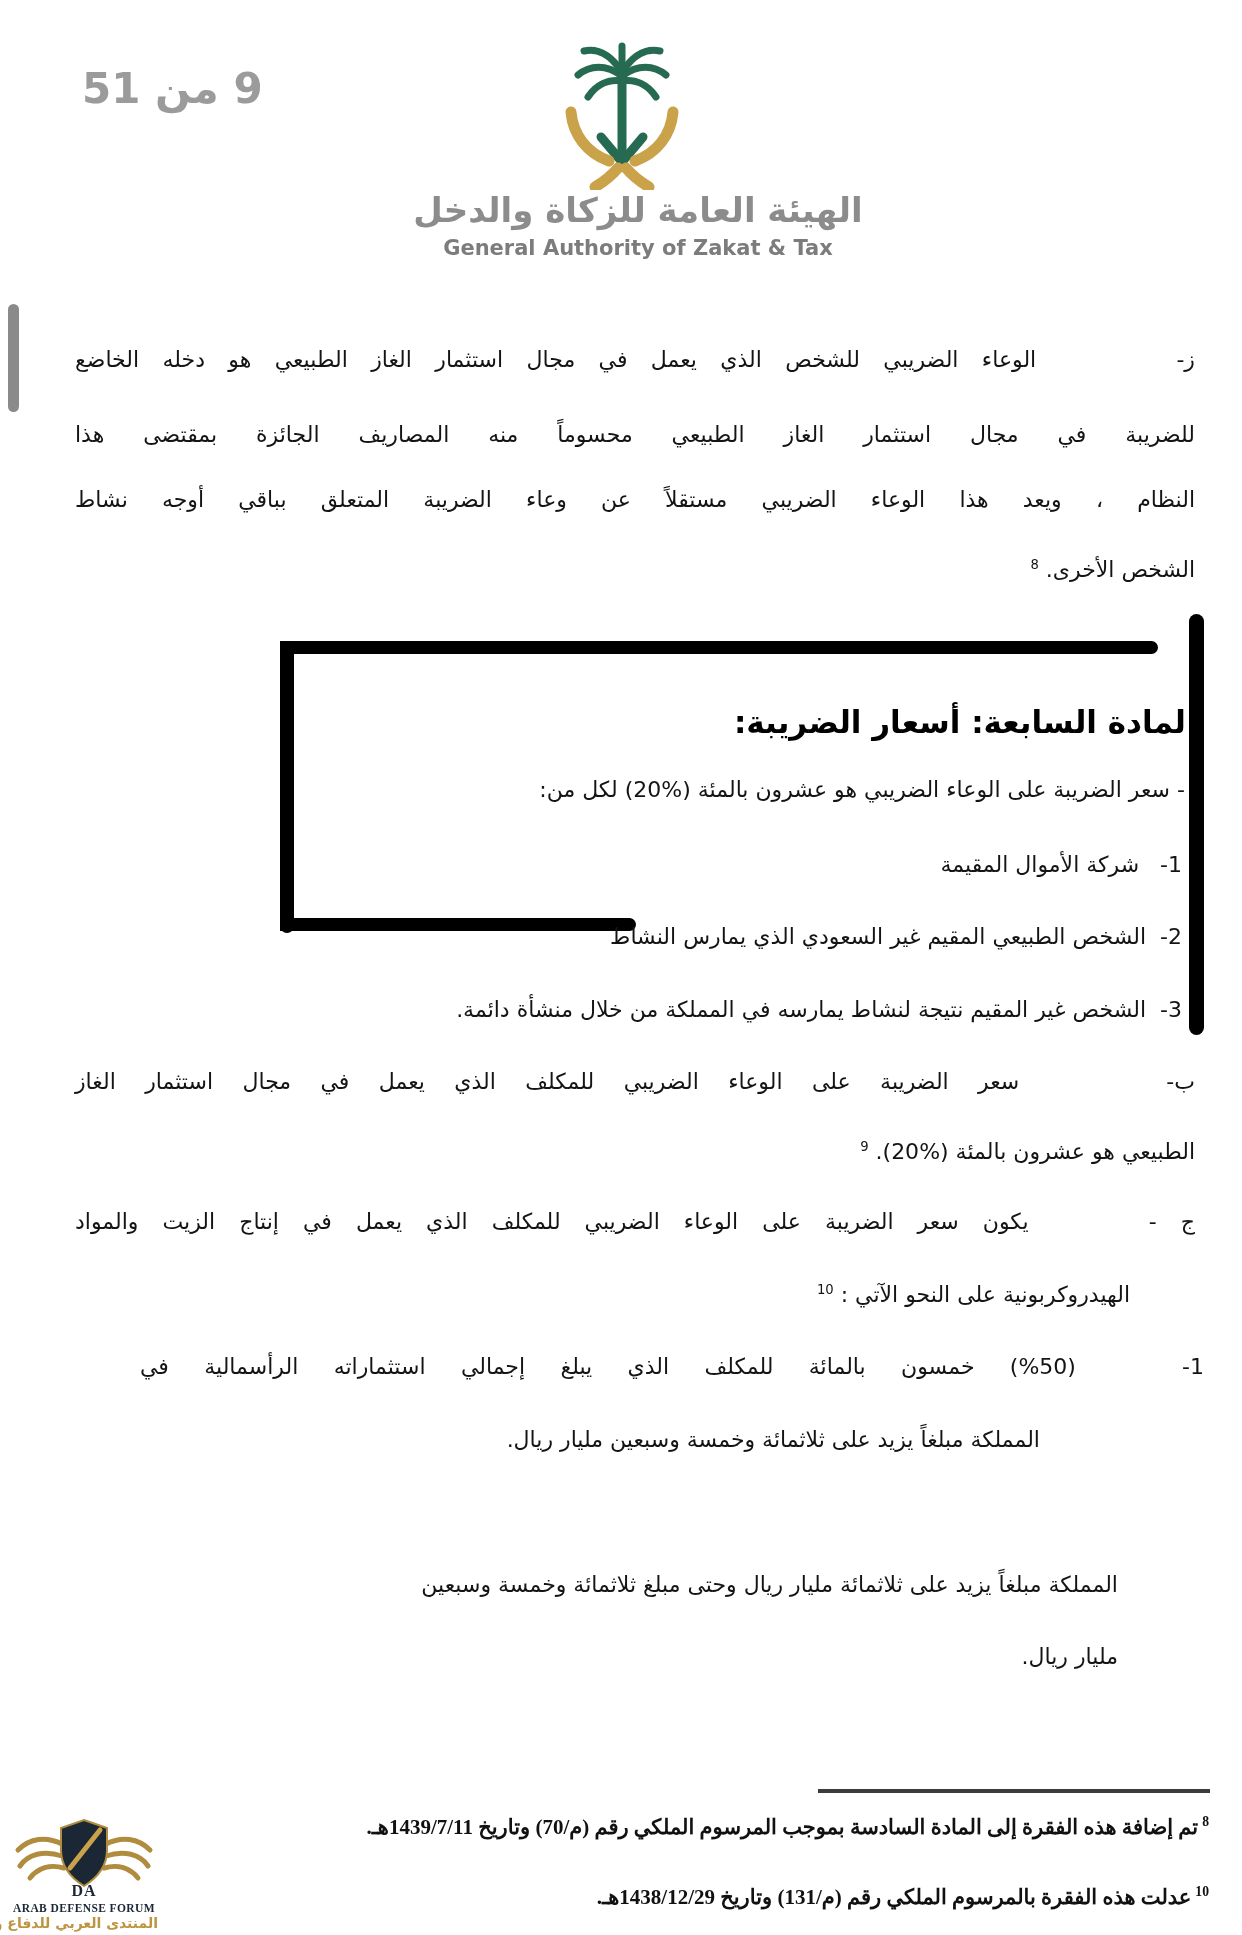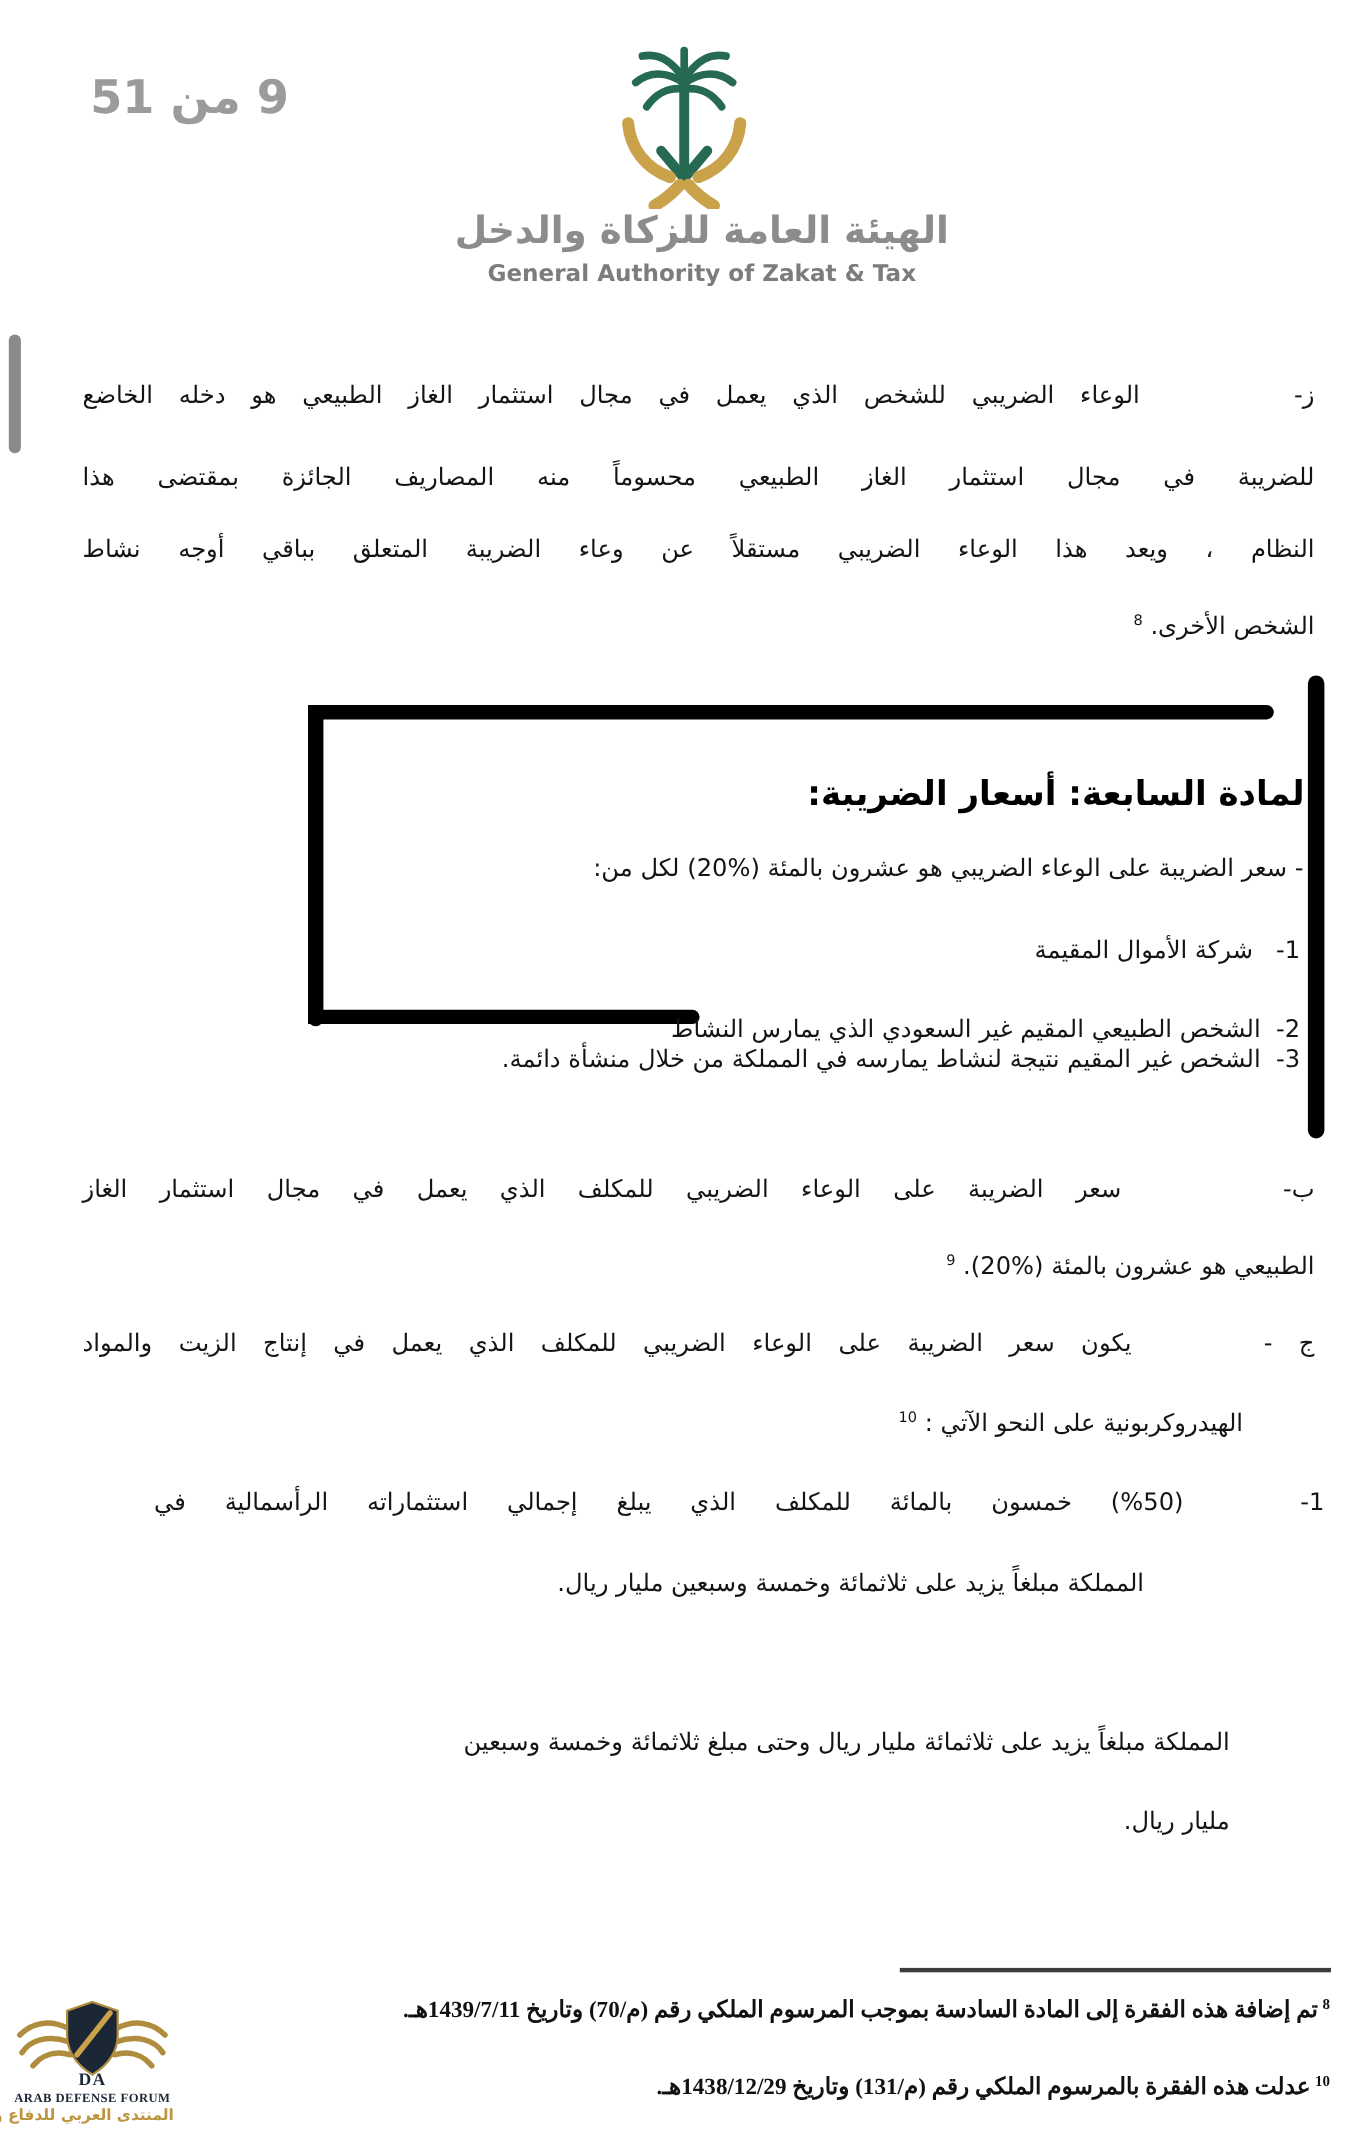--- a/index.html
+++ b/index.html
@@ -105,21 +105,21 @@
 
   <div class="shape arm-top"></div>
   <div class="shape arm-left"></div>
   <div class="shape arm-bottom"></div>
   <div class="shape rightbar"></div>
 
   <div class="bl tr bold" style="top:699px;right:56px;">لمادة السابعة: أسعار الضريبة:</div>
   <div class="bl tr" style="top:767px;right:57px;">- سعر الضريبة على الوعاء الضريبي هو عشرون بالمئة (%20) لكل من:</div>
   <div class="bl tr" style="top:842px;right:60px;">1-&nbsp;&nbsp;&nbsp;شركة الأموال المقيمة</div>
   <div class="bl tr" style="top:914px;right:60px;">2-&nbsp;&nbsp;الشخص الطبيعي المقيم غير السعودي الذي يمارس النشاط</div>
-  <div class="bl tr" style="top:941px;right:60px;">3-&nbsp;&nbsp;الشخص غير المقيم نتيجة لنشاط يمارسه في المملكة من خلال منشأة دائمة.</div>
+  <div class="bl tr" style="top:987px;right:60px;">3-&nbsp;&nbsp;الشخص غير المقيم نتيجة لنشاط يمارسه في المملكة من خلال منشأة دائمة.</div>
 
   <div class="bl just" style="top:1059px;right:47px;left:75px;">ب-&nbsp;&nbsp;&nbsp;&nbsp;&nbsp;سعر الضريبة على الوعاء الضريبي للمكلف الذي يعمل في مجال استثمار الغاز</div>
   <div class="bl tr" style="top:1129px;right:47px;"><span>الطبيعي هو عشرون بالمئة (%20).</span><sup>9</sup></div>
 
   <div class="bl just" style="top:1199px;right:47px;left:75px;">ج -&nbsp;&nbsp;&nbsp;&nbsp;&nbsp;يكون سعر الضريبة على الوعاء الضريبي للمكلف الذي يعمل في إنتاج الزيت والمواد</div>
   <div class="bl tr" style="top:1272px;right:112px;"><span>الهيدروكربونية على النحو الآتي :</span><sup>10</sup></div>
 
   <div class="bl just" style="top:1344px;right:38px;left:140px;">1-&nbsp;&nbsp;&nbsp;(%50) خمسون بالمائة للمكلف الذي يبلغ إجمالي استثماراته الرأسمالية في</div>
   <div class="bl tr" style="top:1417px;right:202px;">المملكة مبلغاً يزيد على ثلاثمائة وخمسة وسبعين مليار ريال.</div>
   <div class="bl tr" style="top:1562px;right:124px;">المملكة مبلغاً يزيد على ثلاثمائة مليار ريال وحتى مبلغ ثلاثمائة وخمسة وسبعين</div>

